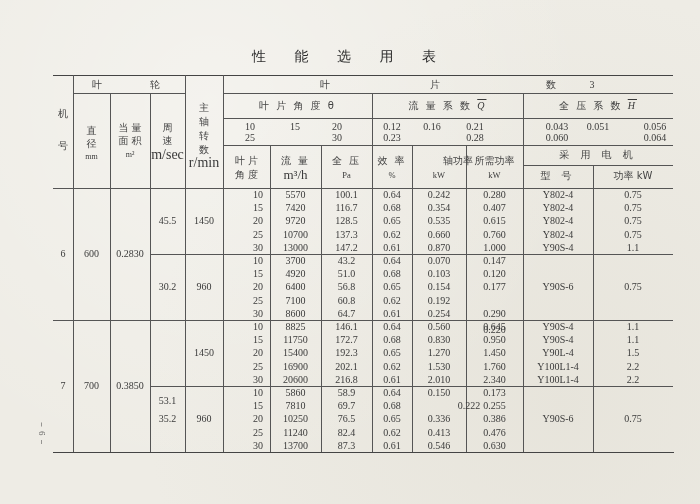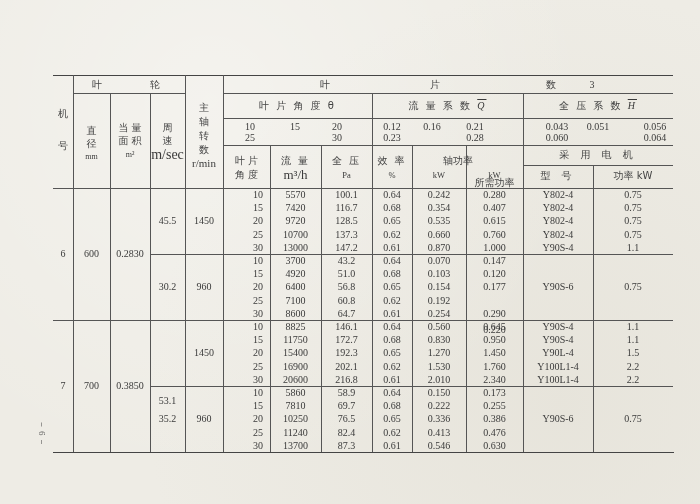--- a/index.html
+++ b/index.html
@@ -29,20 +29,21 @@
   .cjk { font-family:"DejaVu Sans","Liberation Sans",sans-serif; font-size:10px; color:#444; }
   .num { font-family:"Liberation Serif","DejaVu Serif",serif; font-size:10px; color:#3a3a3a; }
   .pg { position:absolute; left:35px; top:420px; font-size:9px; writing-mode:vertical-rl; color:#555;
         font-family:"Liberation Serif",serif; letter-spacing:2px; }
   .over { text-decoration:overline; font-style:italic; }
 </style>
 </head>
 <body>
 
 <div class="paper">
+  <div class="title">性 能 选 用 表</div>
   <div class="pg">－6－</div>
 
   <div id="table">
       <div class="ln h thick" style="left: 53px; top: 75px; width: 620px;"></div>
       <div class="ln h thick" style="left: 53px; top: 452px; width: 621px;"></div>
       <div class="ln v thick" style="left: 53px; top: 75px; width: 377px;"></div>
       <div class="ln v thick" style="left: 673px; top: 75px; width: 377px;"></div>
       <div class="ln v" style="left: 73px; top: 93px; height: 359px;"></div>
       <div class="ln v" style="left: 110px; top: 93px; height: 359px;"></div>
       <div class="ln v" style="left: 150px; top: 93px; height: 359px;"></div>
@@ -77,21 +78,21 @@
       <div class="t cjk" style="left: 110px; top: 122px; width: 40px;">当 量</div>
       <div class="t cjk" style="left: 110px; top: 135px; width: 40px;">面 积</div>
       <div class="t num" style="left: 110px; top: 149px; width: 40px; font-size: 8px;">m²</div>
       <div class="t cjk" style="left: 150px; top: 122px; width: 35px;">周</div>
       <div class="t cjk" style="left: 150px; top: 135px; width: 35px;">速</div>
       <div class="t num" style="left: 150px; top: 149px; width: 35px; font-size: 14px;">m/sec</div>
       <div class="t cjk" style="left: 185px; top: 102px; width: 38px;">主</div>
       <div class="t cjk" style="left: 185px; top: 116px; width: 38px;">轴</div>
       <div class="t cjk" style="left: 185px; top: 130px; width: 38px;">转</div>
       <div class="t cjk" style="left: 185px; top: 144px; width: 38px;">数</div>
-      <div class="t num" style="left: 185px; top: 157px; width: 38px; font-size: 11px;">r/min</div>
+      <div class="t num" style="left: 185px; top: 157px; width: 38px; font-size: 14px;">r/min</div>
       <div class="t cjk" style="left: 318px; top: 79px; width: 14px;">叶</div>
       <div class="t cjk" style="left: 428px; top: 79px; width: 14px;">片</div>
       <div class="t cjk" style="left: 544px; top: 79px; width: 14px;">数</div>
       <div class="t num" style="left: 585px; top: 79px; width: 14px;">3</div>
       <div class="t cjk" style="left: 223px; top: 100px; width: 149px; letter-spacing: 2px;">叶 片 角 度 θ</div>
       <div class="t cjk" style="left: 372px; top: 100px; width: 151px; letter-spacing: 2px;">流 量 系 数 <span class="over num">Q</span></div>
       <div class="t cjk" style="left: 523px; top: 100px; width: 150px; letter-spacing: 2px;">全 压 系 数 <span class="over num">H</span></div>
       <div class="t num" style="left: 238px; top: 121px; width: 24px;">10</div>
       <div class="t num" style="left: 283px; top: 121px; width: 24px;">15</div>
       <div class="t num" style="left: 325px; top: 121px; width: 24px;">20</div>
@@ -110,21 +111,21 @@
       <div class="t cjk" style="left: 223px; top: 155px; width: 47px;">叶 片</div>
       <div class="t cjk" style="left: 223px; top: 169px; width: 47px;">角 度</div>
       <div class="t cjk" style="left: 270px; top: 155px; width: 51px; letter-spacing: 2px;">流 量</div>
       <div class="t num" style="left: 270px; top: 169px; width: 51px; font-size: 13px;">m³/h</div>
       <div class="t cjk" style="left: 321px; top: 155px; width: 51px; letter-spacing: 2px;">全 压</div>
       <div class="t num" style="left: 321px; top: 169px; width: 51px; font-size: 8.5px;">Pa</div>
       <div class="t cjk" style="left: 372px; top: 155px; width: 40px; letter-spacing: 2px;">效 率</div>
       <div class="t num" style="left: 372px; top: 169px; width: 40px; font-size: 8.5px;">%</div>
       <div class="t cjk" style="left: 412px; top: 155px; width: 54px; padding-left: 19px;">轴功率</div>
       <div class="t num" style="left: 412px; top: 169px; width: 54px; font-size: 8.5px;">kW</div>
-      <div class="t cjk" style="left: 466px; top: 155px; width: 57px; margin-top: 22px;">所需功率</div>
+      <div class="t cjk" style="left: 466px; top: 155px; width: 57px;">所需功率</div>
       <div class="t num" style="left: 466px; top: 169px; width: 57px; font-size: 8.5px;">kW</div>
       <div class="t cjk" style="left: 523px; top: 149px; width: 150px; letter-spacing: 4px;">采 用 电 机</div>
       <div class="t cjk" style="left: 523px; top: 170px; width: 70px; letter-spacing: 4px;">型 号</div>
       <div class="t cjk" style="left: 593px; top: 170px; width: 80px;">功率 kW</div>
       <div class="t num" style="left: 53px; top: 248px; width: 20px;">6</div>
       <div class="t num" style="left: 73px; top: 248px; width: 37px;">600</div>
       <div class="t num" style="left: 110px; top: 248px; width: 40px;">0.2830</div>
       <div class="t num" style="left: 150px; top: 215px; width: 35px;">45.5</div>
       <div class="t num" style="left: 185px; top: 215px; width: 38px;">1450</div>
       <div class="t num" style="left: 253px; top: 189px; width: 20px; text-align: left;">10</div>
@@ -253,21 +254,21 @@
       <div class="t num" style="left: 253px; top: 387px; width: 20px; text-align: left;">10</div>
       <div class="t num" style="left: 270px; top: 387px; width: 51px;">5860</div>
       <div class="t num" style="left: 321px; top: 387px; width: 51px;">58.9</div>
       <div class="t num" style="left: 372px; top: 387px; width: 40px;">0.64</div>
       <div class="t num" style="left: 412px; top: 387px; width: 54px;">0.150</div>
       <div class="t num" style="left: 466px; top: 387px; width: 57px;">0.173</div>
       <div class="t num" style="left: 253px; top: 400.2px; width: 20px; text-align: left;">15</div>
       <div class="t num" style="left: 270px; top: 400.2px; width: 51px;">7810</div>
       <div class="t num" style="left: 321px; top: 400.2px; width: 51px;">69.7</div>
       <div class="t num" style="left: 372px; top: 400.2px; width: 40px;">0.68</div>
-      <div class="t num" style="left: 412px; top: 400.2px; width: 54px;">0.222</div>
+      <div class="t num" style="left: 412px; top: 400.2px; width: 54px; padding-left: 30px;">0.222</div>
       <div class="t num" style="left: 466px; top: 400.2px; width: 57px;">0.255</div>
       <div class="t num" style="left: 253px; top: 413.4px; width: 20px; text-align: left;">20</div>
       <div class="t num" style="left: 270px; top: 413.4px; width: 51px;">10250</div>
       <div class="t num" style="left: 321px; top: 413.4px; width: 51px;">76.5</div>
       <div class="t num" style="left: 372px; top: 413.4px; width: 40px;">0.65</div>
       <div class="t num" style="left: 412px; top: 413.4px; width: 54px;">0.336</div>
       <div class="t num" style="left: 466px; top: 413.4px; width: 57px;">0.386</div>
       <div class="t num" style="left: 253px; top: 426.6px; width: 20px; text-align: left;">25</div>
       <div class="t num" style="left: 270px; top: 426.6px; width: 51px;">11240</div>
       <div class="t num" style="left: 321px; top: 426.6px; width: 51px;">82.4</div>

